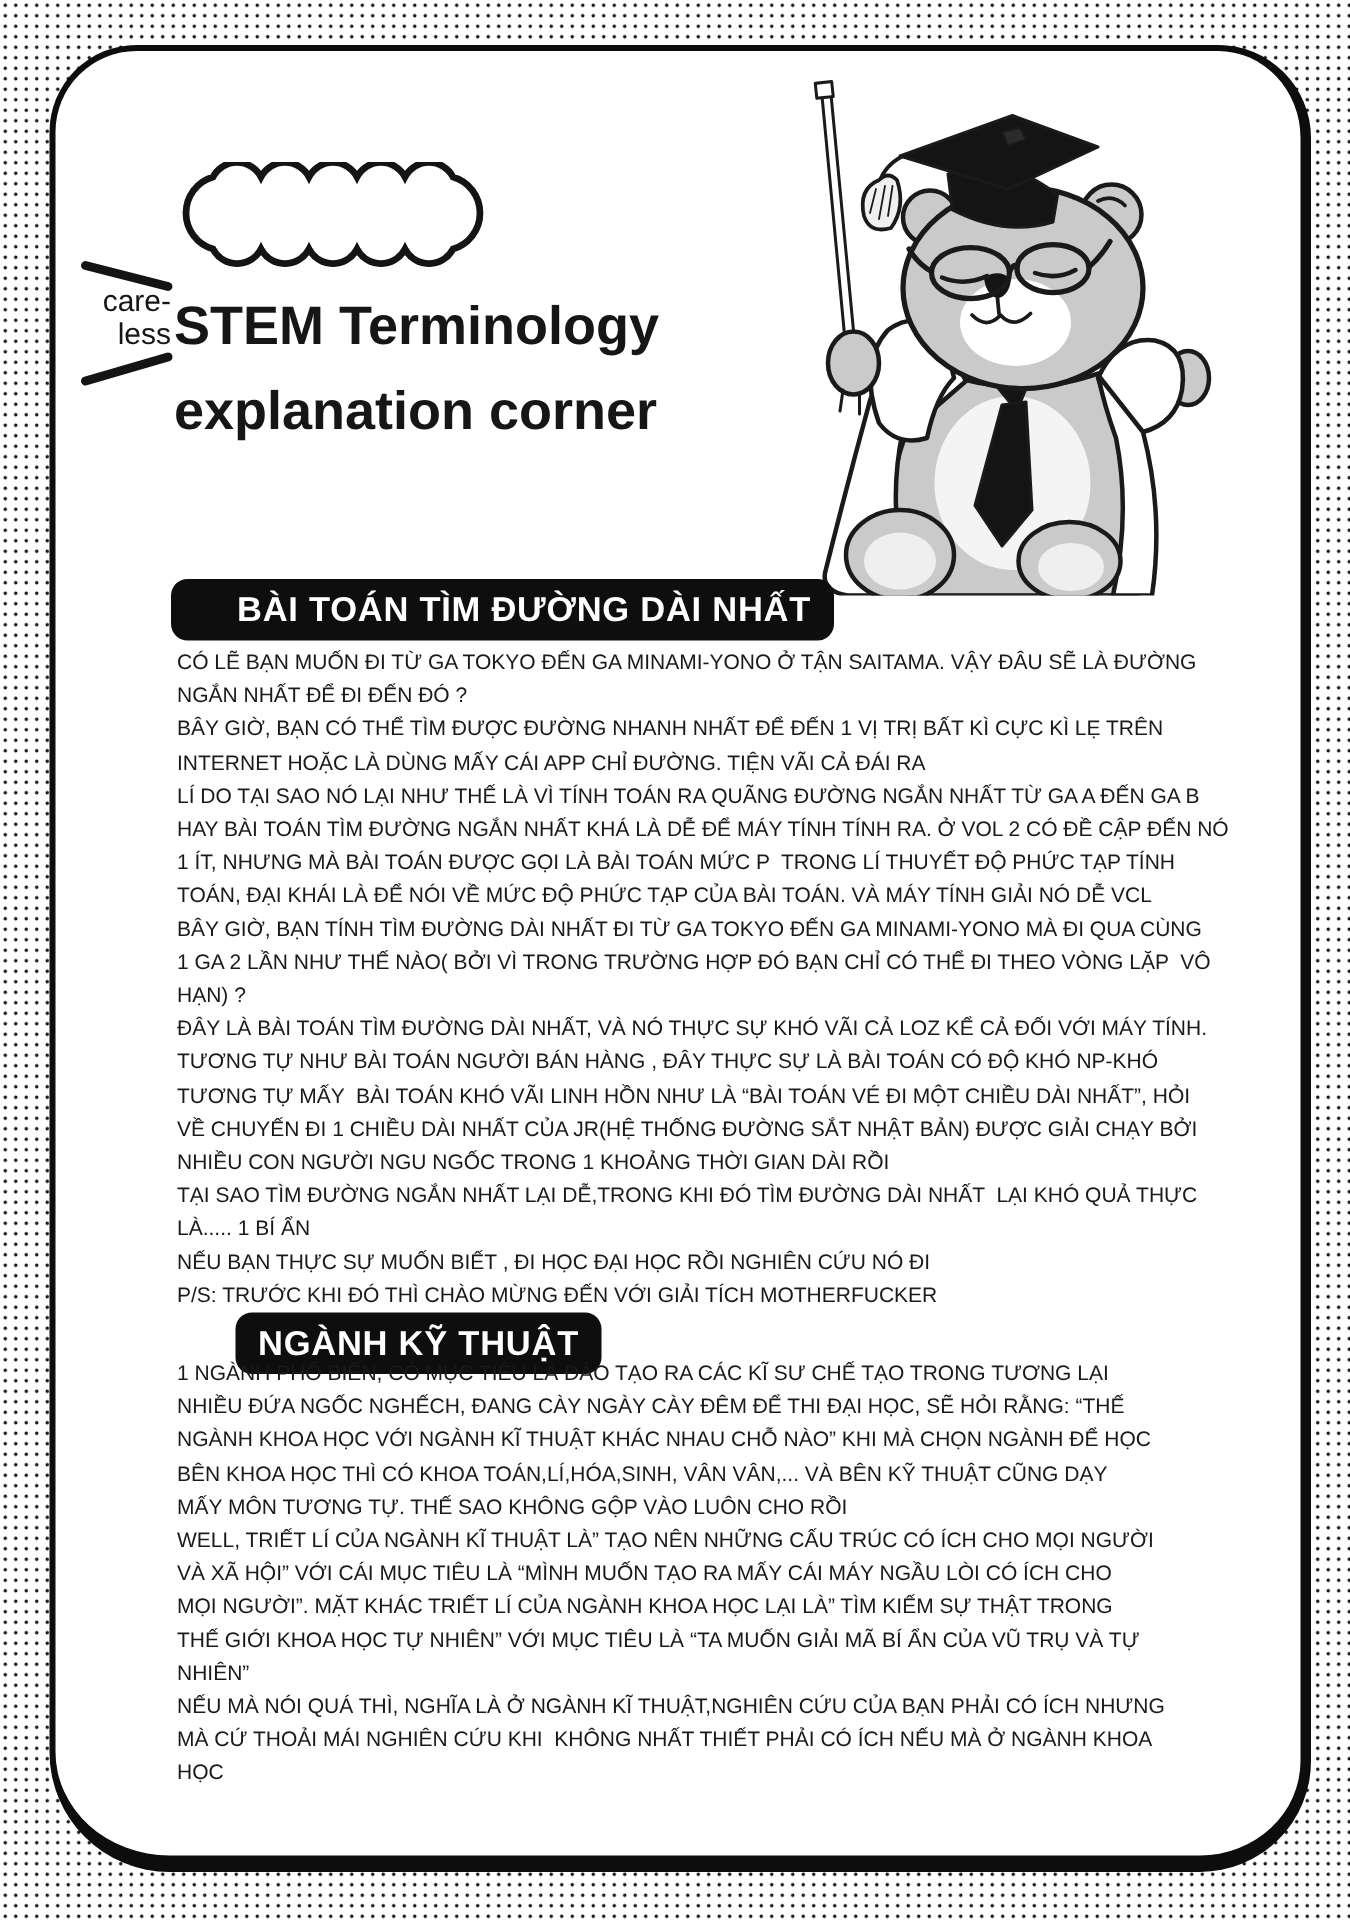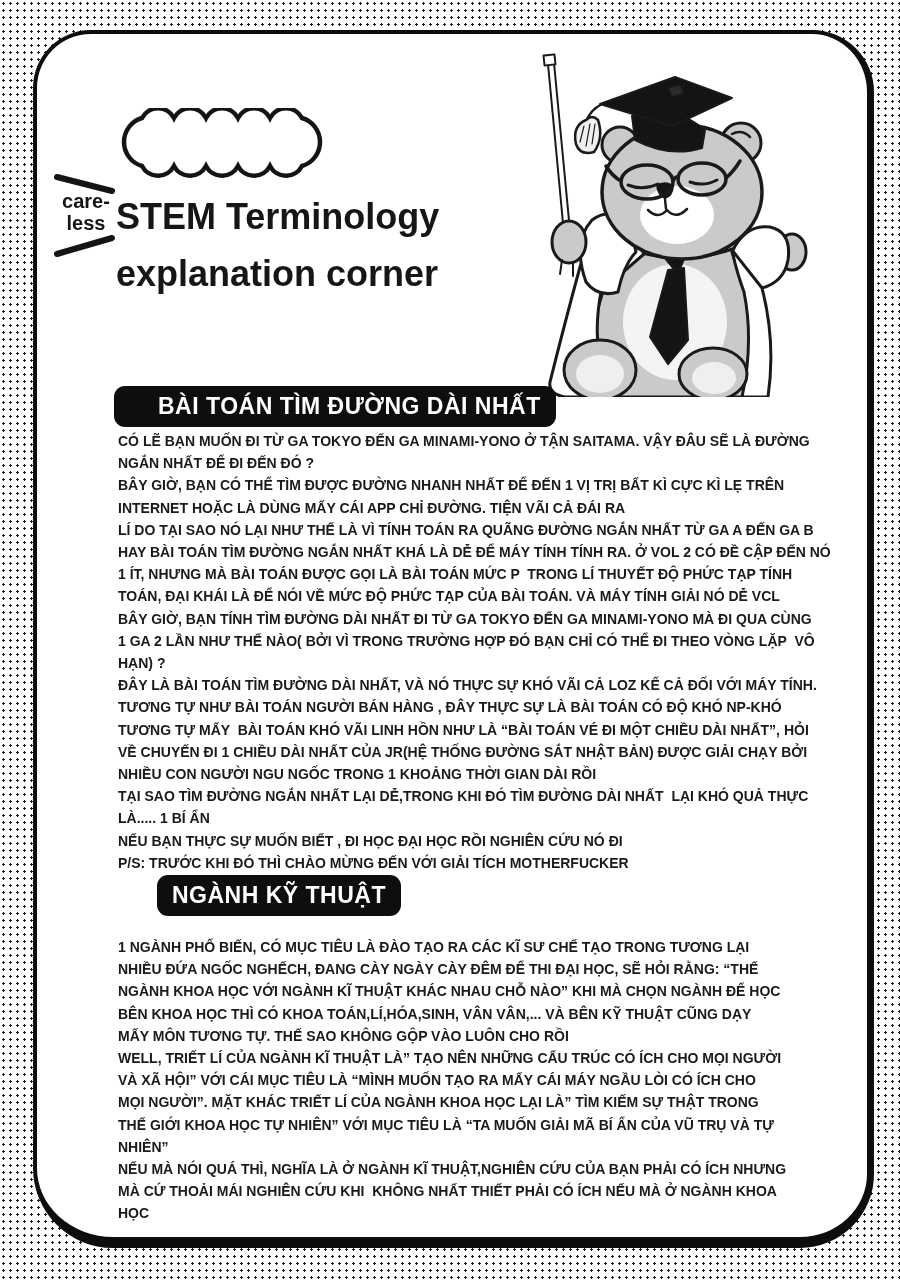--- a/index.html
+++ b/index.html
@@ -17,43 +17,43 @@
     border:4px solid #0d0d0d; border-right-width:7px; border-bottom-width:11px;
     border-radius:58px 62px 74px 80px;
   }
   .abs { position:absolute; }
   .bubble-label {
     left:110px; top:108px; width:225px; height:70px;
     display:flex; align-items:center; justify-content:center;
     font-size:26px; font-weight:bold; letter-spacing:0.5px;
   }
   .careless {
-    left:58px; top:190px; width:56px; text-align:center;
-    font-size:20px; font-weight:bold; line-height:22px; white-space:pre;
+    left:58px; top:190px; width:56px; text-align:right;
+    font-size:20px; font-weight:normal; line-height:22px; white-space:pre;
   }
   .main-title {
     left:116px; top:188px; width:520px;
     font-size:36px; line-height:57px; font-weight:bold;
     letter-spacing:0px; white-space:pre;
   }
   .section-bar {
     display:inline-block; background:#0e0e0e; color:#ffffff;
     font-weight:bold; font-size:23px; line-height:27px;
     padding:7px 15px; border-radius:11px; white-space:pre;
     letter-spacing:0.5px;
   }
   .bar1 { left:114px; top:386px;padding-left:44px; }
   .bar2 { left:114px; top:875px;margin-left:43px; }
   .para {
     left:118px; width:745px;
-    font-size:14px; line-height:22.2px; font-weight:bold;
+    font-size:14px; line-height:22.2px; font-weight:normal;
     white-space:pre; letter-spacing:0px; color:#1a1a1a;
   }
   .para1 { top:430px; }
-  .para2 { top:936px; }
+  .para2 { top:904px; }
   .bear-svg { left:520px; top:52px; width:360px; height:345px; }
   .bubble-svg { left:110px; top:108px; width:225px; height:70px; }
   .careless-svg { left:52px; top:168px; width:70px; height:94px; }
 </style>
 </head>
 <body>
 
 <div class="page">
 
   <div class="card"></div>

